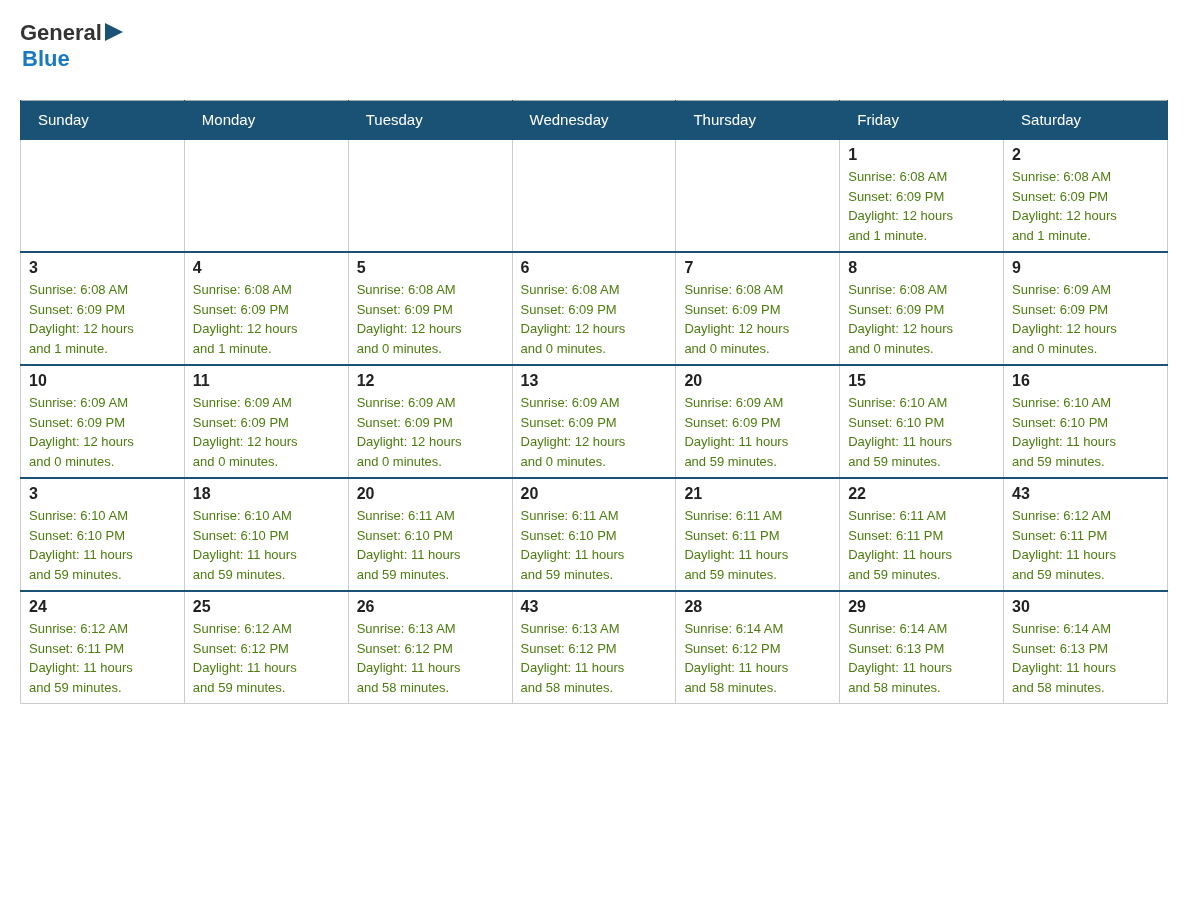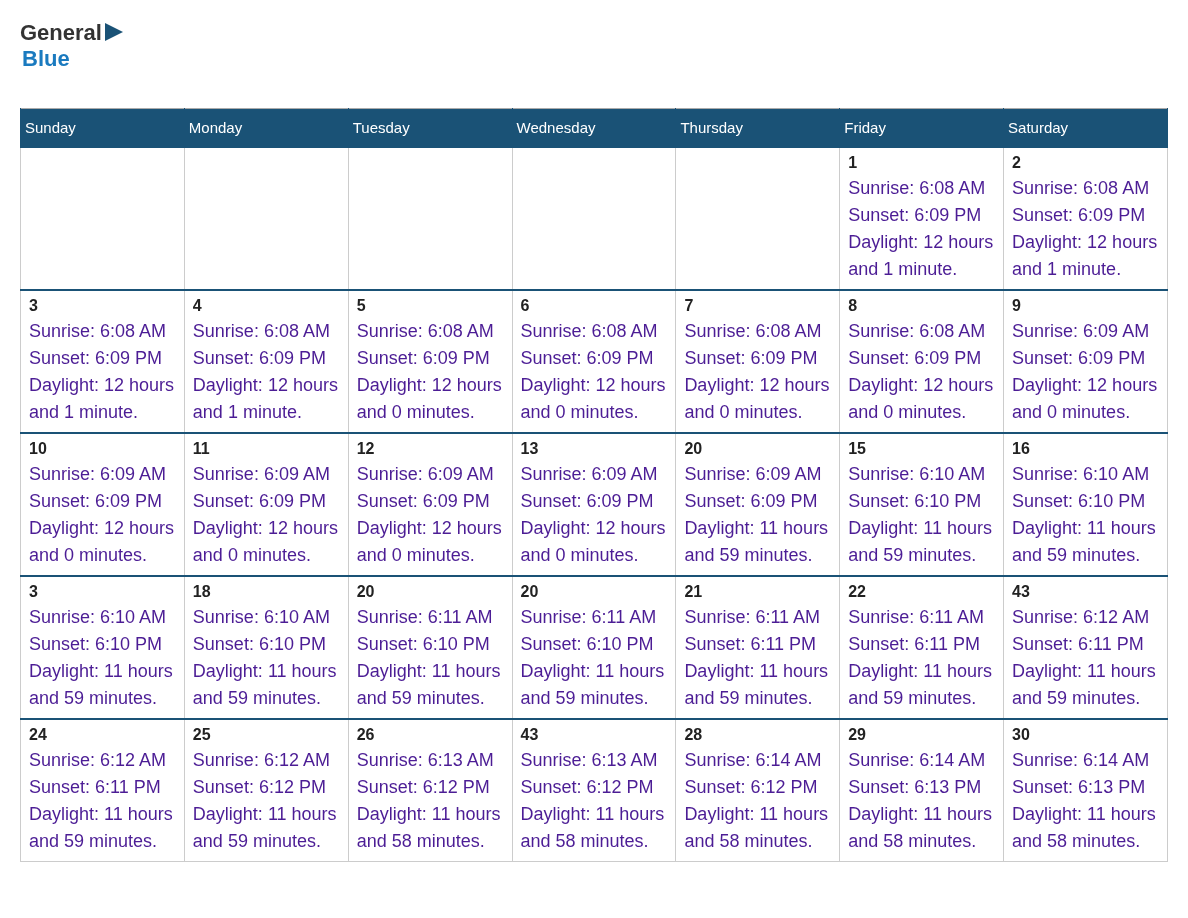--- a/index.html
+++ b/index.html
@@ -6,21 +6,21 @@
     body {
       font-family: Arial, sans-serif;
       background: #fff;
       padding: 20px;
       color: #222;
     }
     .header {
       display: flex;
       justify-content: space-between;
       align-items: center;
-      margin-bottom: 36px;
+      margin-bottom: 28px;
     }
     .logo {
       display: flex;
       align-items: center;
     }
     .logo-text {
       font-size: 22px;
       font-weight: bold;
       color: #333;
     }
@@ -38,21 +38,21 @@
       margin-top: 4px;
     }
     .calendar {
       width: 100%;
       border-collapse: collapse;
       border: 1px solid #aaa;
     }
     .calendar th {
       background-color: #1a5276;
       color: #fff;
-      padding: 10px 4px;
+      padding: 10px 17px;
       font-size: 15px;
       font-weight: normal;
       border: 1px solid #1a5276;
       text-align: left;
     }
     .calendar td {
       vertical-align: top;
       padding: 6px 8px;
       border: 1px solid #ccc;
       width: 14.28%;
@@ -61,22 +61,22 @@
       color: #333;
     }
     .day-num {
       font-size: 16px;
       font-weight: bold;
       color: #222;
       display: block;
       margin-bottom: 3px;
     }
     .day-info {
-      font-size: 18px;
-      color: #4c1d95;
+      font-size: 13px;
+      color: #4d7c0f;
       line-height: 1.5;
     }
     .empty-cell {
       background: #fff;
     }
     .calendar tr td {
       border-top: 2px solid #1a5276;
     }
     .calendar thead tr th {
       border-top: none;

